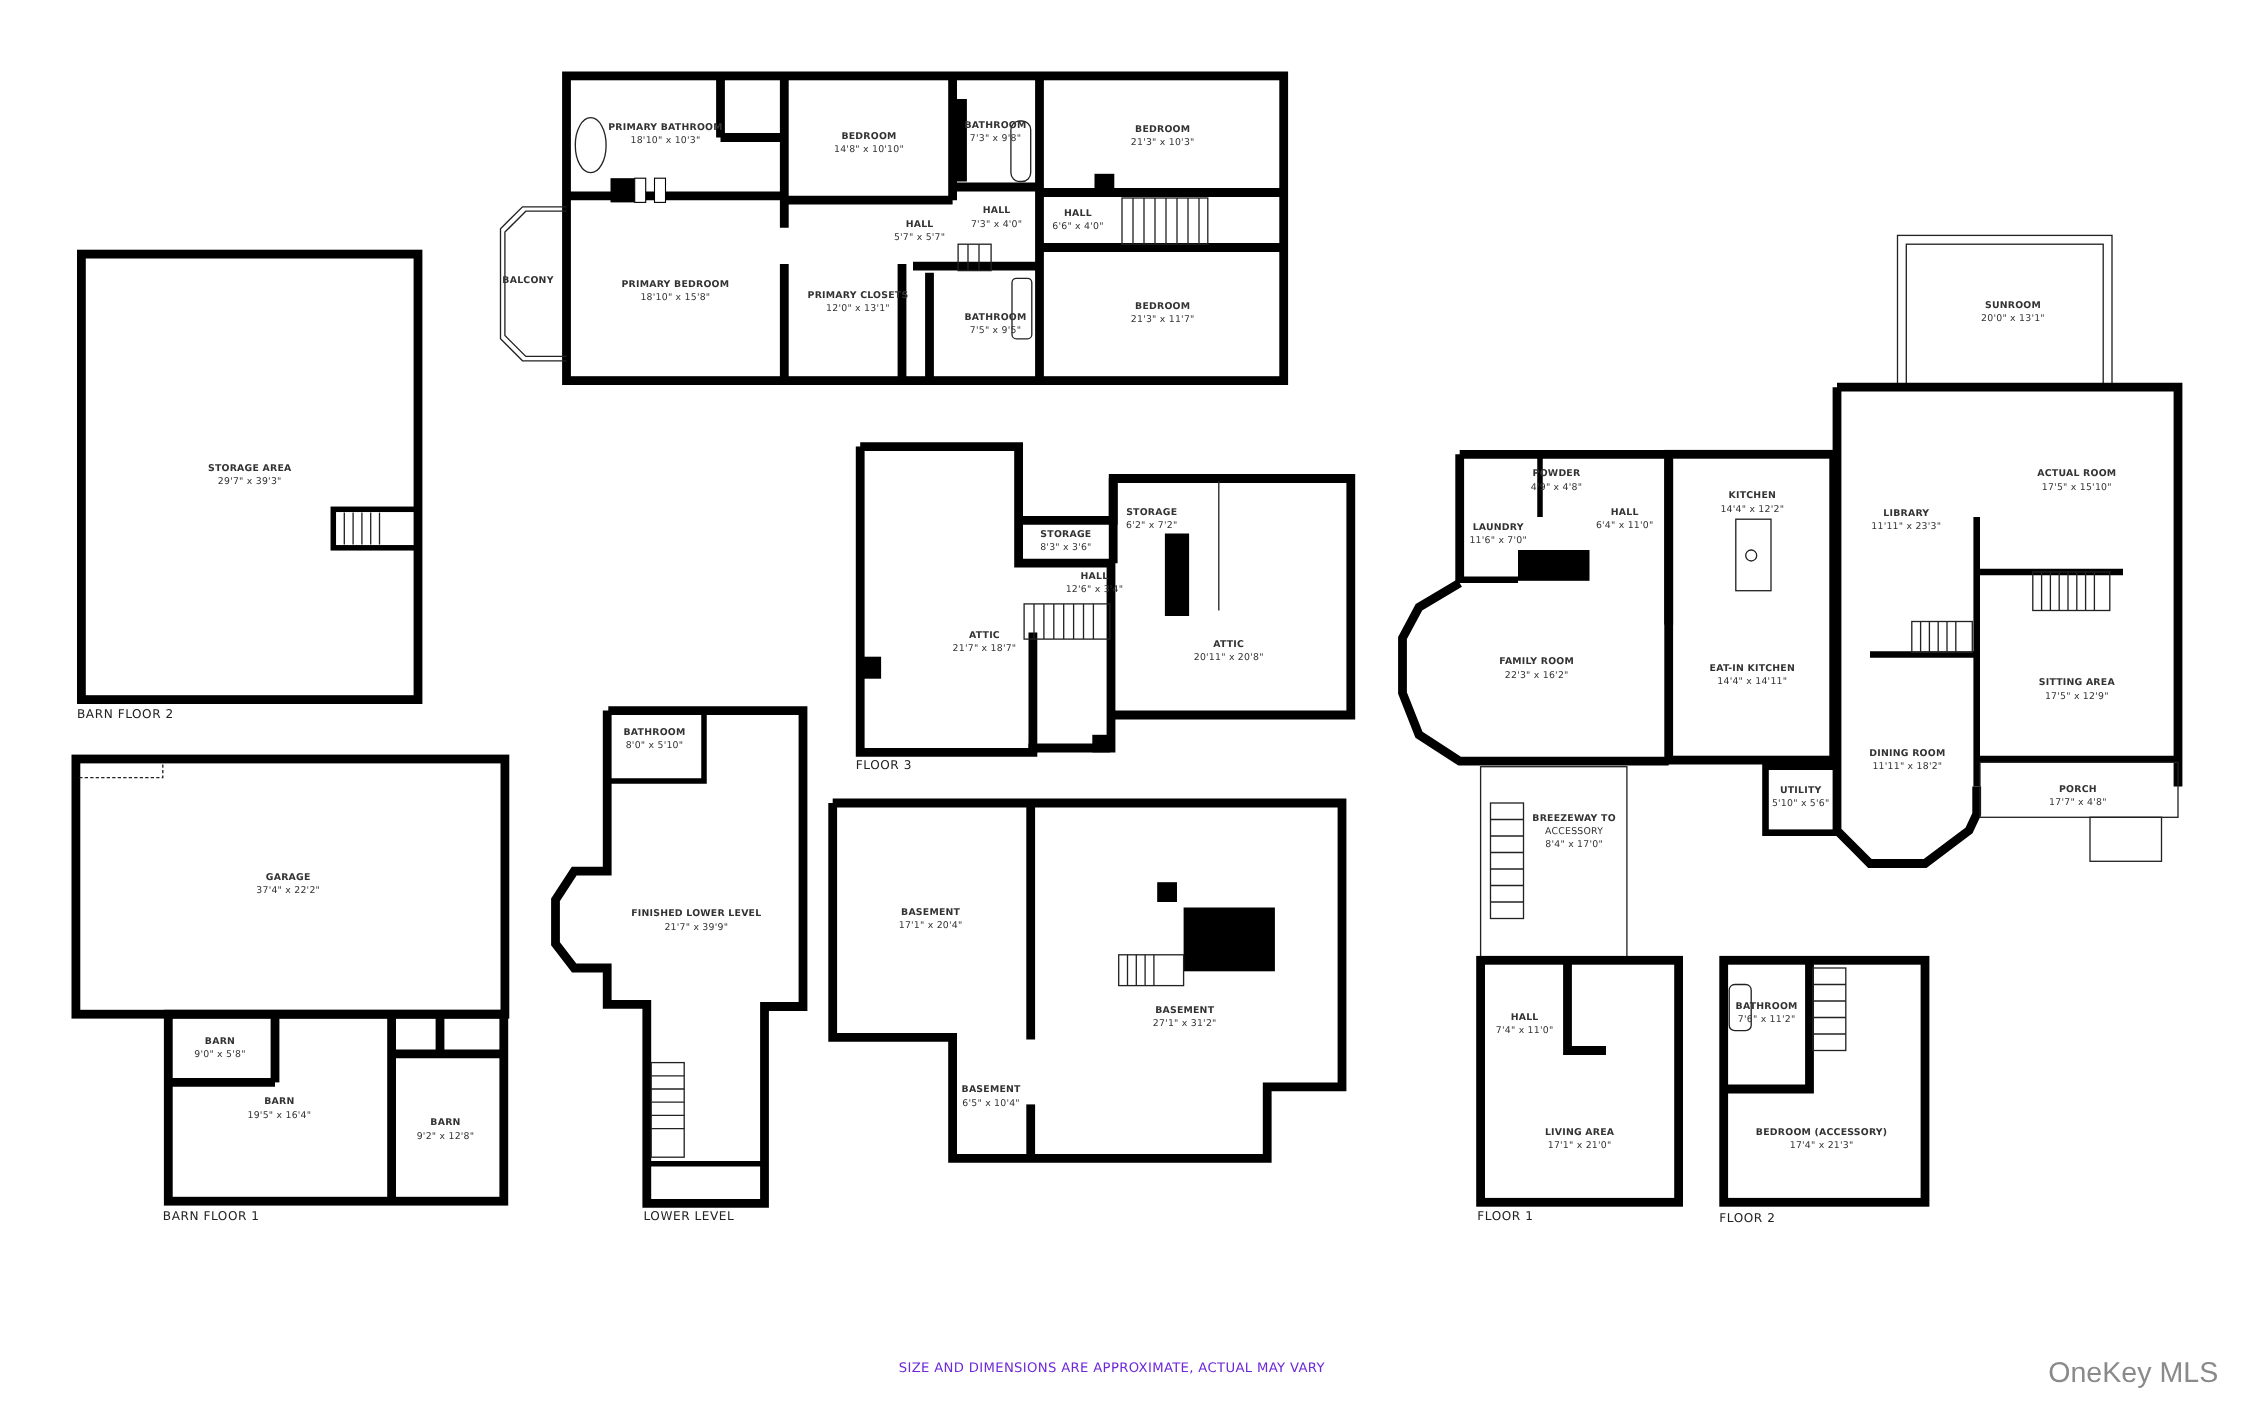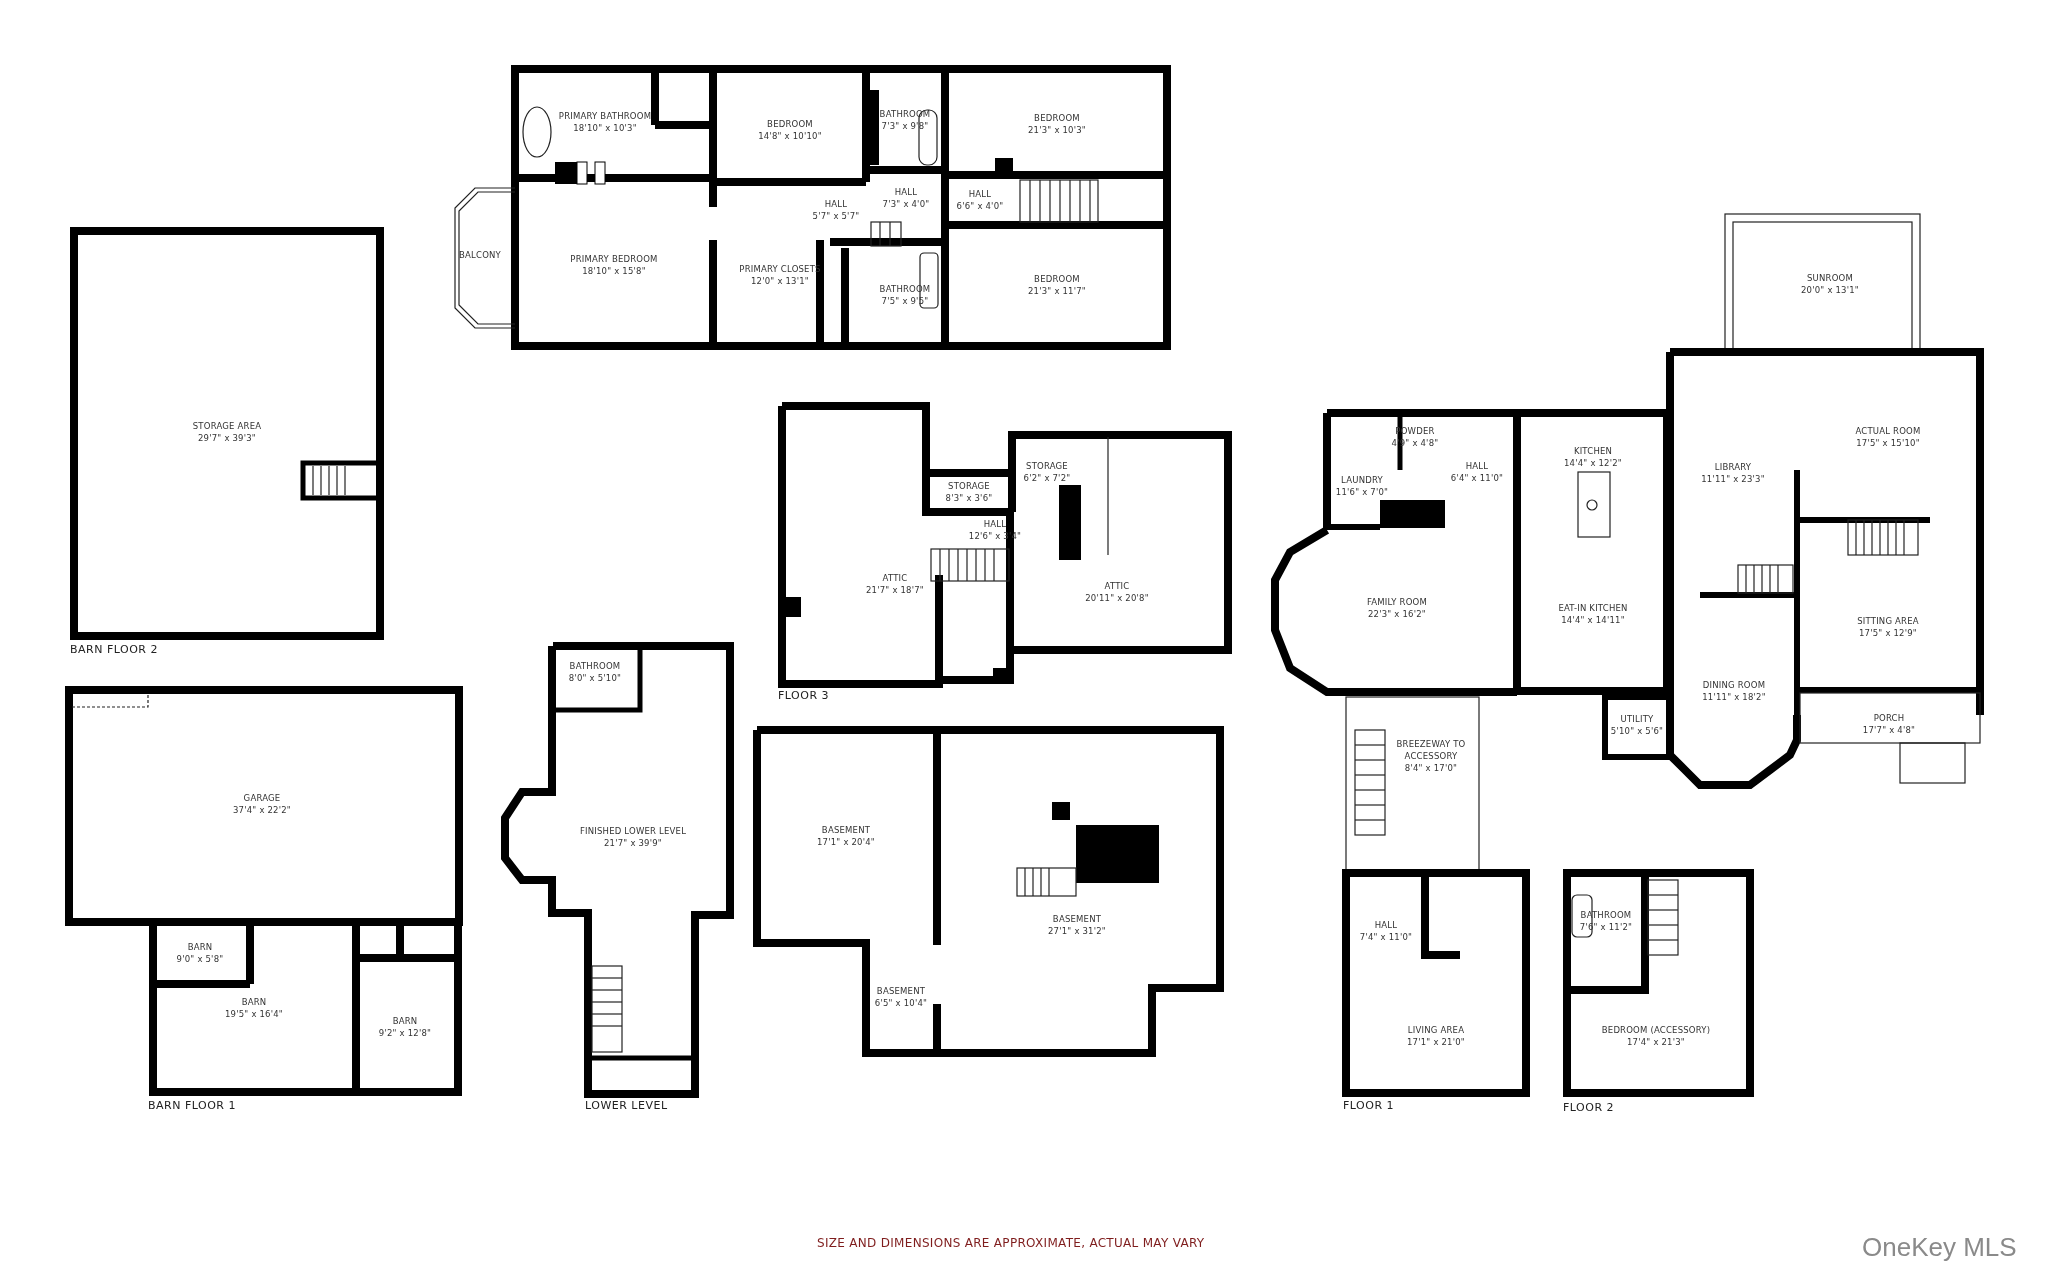--- a/index.html
+++ b/index.html
@@ -2,24 +2,24 @@
 <html><head>
 <meta charset="utf-8">
 <style>
   html, body { margin:0; padding:0; background:#ffffff; }
   body { width:2048px; height:1279px; position:relative; overflow:hidden; font-family:"DejaVu Sans", sans-serif; color:#333; }
   svg.plan { position:absolute; left:0; top:0; width:2048px; height:1279px; }
   .wall { fill:none; stroke:#000; stroke-width:8; stroke-linejoin:miter; }
   .solid { fill:#000; }
   .line { fill:none; stroke:#222; stroke-width:1.2; }
   .lbl { position:absolute; transform:translate(-50%,-50%); text-align:center; font-size:8.5px; line-height:12px; color:#333; white-space:nowrap; letter-spacing:0.2px; }
-  .lbl .nm { display:block; }
+  .lbl .nm { display:block;font-weight:bold; }
   .lbl .dm { display:block; }
   .floor-title { position:absolute; font-size:11px; color:#222; letter-spacing:0.5px; white-space:nowrap; }
-  .disclaimer { position:absolute; left:817px; top:1236px; font-size:12px; color:#7f1d1d; letter-spacing:0.3px; white-space:nowrap; }
+  .disclaimer { position:absolute; left:817px; top:1236px; font-size:12px; color:#6d28d9; letter-spacing:0.3px; white-space:nowrap; }
   .brand { position:absolute; left:1862px; top:1232px; font-size:26px; color:#8a8a8a; font-family:"Liberation Sans", sans-serif; white-space:nowrap; }
 </style>
 </head>
 <body>
 
 <svg class="plan" viewBox="0 0 2048 1279">
 
   <g>
     <rect class="wall" x="515" y="69" width="652" height="277"></rect>
 

